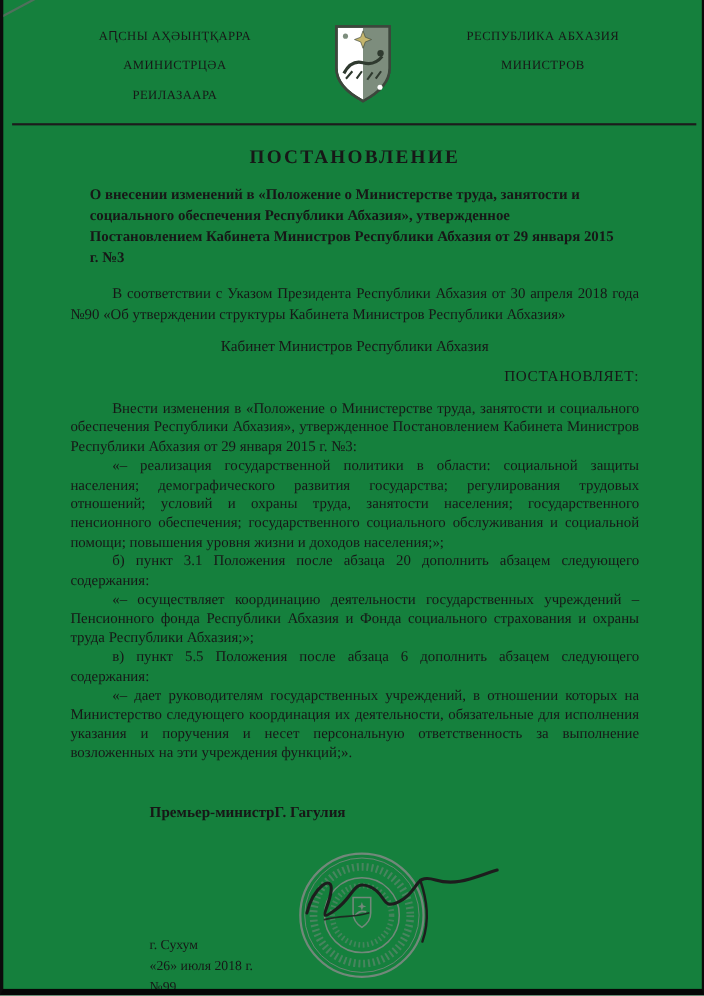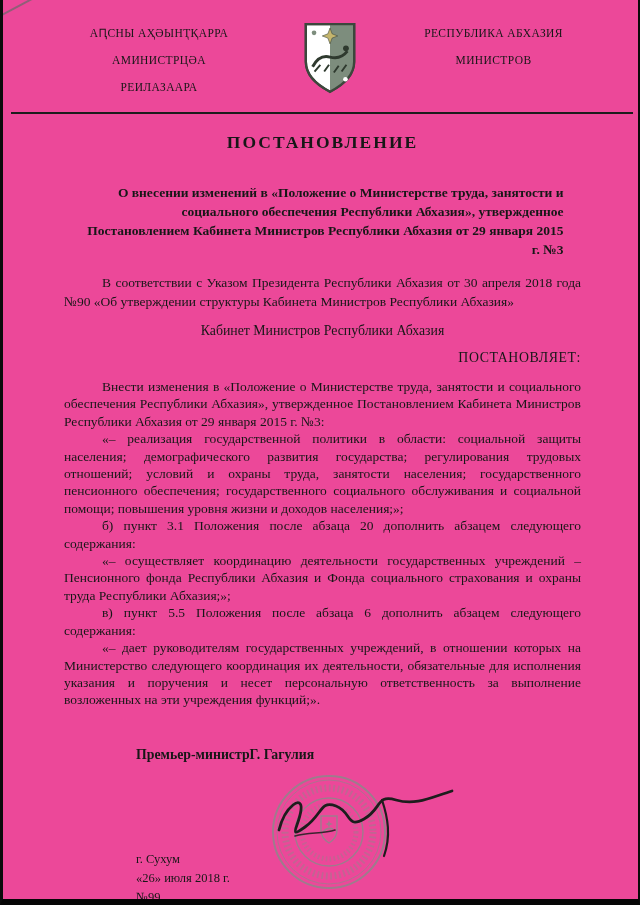--- a/index.html
+++ b/index.html
@@ -1,31 +1,31 @@
 <!DOCTYPE html>
 <html><head>
 <meta charset="utf-8">
 <style>
   html,body{margin:0;padding:0;background:#e9e9e9;}
   .page{
-    position:relative;width:640px;height:905px;margin:0 auto;background:#ec4899;
+    position:relative;width:640px;height:905px;margin:0 auto;background:#15803d;
     color:#171717;font-family:"Liberation Serif","DejaVu Serif",serif;
     box-sizing:border-box;padding:20px 57px 0 61px;overflow:hidden;
     border-left:3px solid #0b0b0b;border-right:2px solid #0b0b0b;border-bottom:6px solid #060606;
   }
   .corner-mark{position:absolute;top:7px;left:-8px;width:40px;height:2px;background:#6a6a6a;
     transform:rotate(-28deg);opacity:.7;}
   .doc-header{display:flex;justify-content:space-between;align-items:flex-start;height:88px;}
   .hdr-col{font-size:11.5px;line-height:27px;text-align:center;letter-spacing:.4px;}
   .hdr-left{width:190px;}
   .hdr-right{width:175px;}
   .emblem{margin-top:1px;}
   .header-rule{position:absolute;left:8px;right:5px;top:112px;border:0;border-top:2px solid #1c1c1c;margin:0;}
   .doc-title{margin:24px 0 0;text-align:center;font-size:17.5px;font-weight:bold;letter-spacing:2px;}
-  .doc-subtitle{margin:30px auto 0;width:482px;text-align:right;font-size:13.5px;font-weight:bold;line-height:19px;}
+  .doc-subtitle{margin:14px auto 0;width:482px;text-align:left;font-size:13.5px;font-weight:bold;line-height:19px;}
   .intro{margin:14px 0 0;text-indent:38px;text-align:justify;font-size:13.5px;line-height:19px;}
   .centerline{margin:12px 0 0;text-align:center;font-weight:normal;font-size:13.8px;}
   .resolves{margin:11px 0 0;letter-spacing:.6px;text-align:right;}
   .body-block{margin-top:12px;}
   .body-block p{margin:0;text-indent:38px;text-align:justify;font-size:13.5px;line-height:17.4px;}
   .sign-row{display:flex;justify-content:flex-start;margin-top:38px;padding:0 30px 0 72px;
     font-weight:bold;font-size:13.8px;position:relative;z-index:3;}
   .footer{position:absolute;left:133px;top:850px;font-size:12.5px;line-height:19px;z-index:3;}
   .stamp{position:absolute;left:256px;top:774px;z-index:1;opacity:.8;}
   .signature{position:absolute;left:262px;top:776px;z-index:2;}

